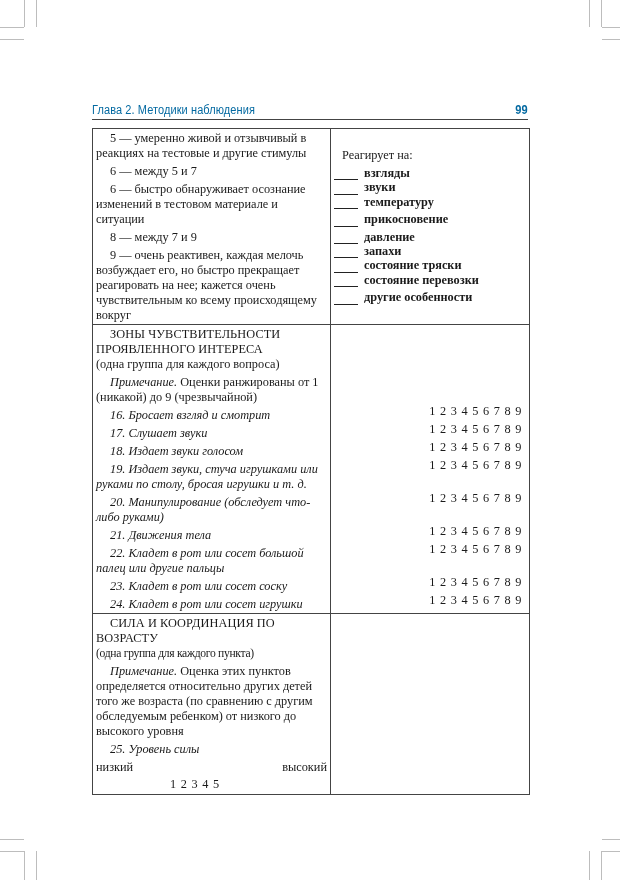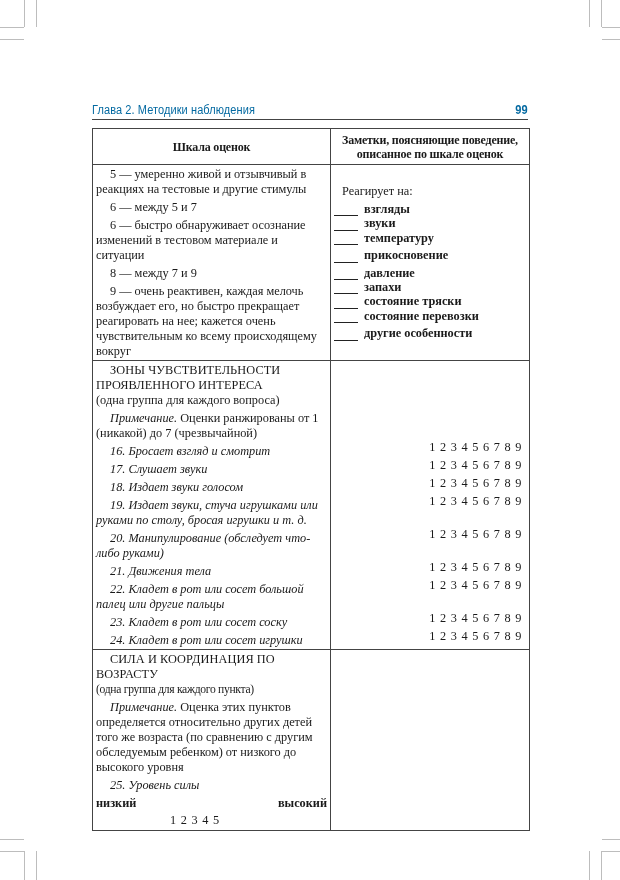--- a/index.html
+++ b/index.html
@@ -19,21 +19,21 @@
   col.c1 { width:238px; } col.c2 { width:199px; }
   .p { text-indent:14px; margin:0 0 3px 0; }
   .p.noind { text-indent:0; }
   .it { font-style:italic; }
   .lead { margin-top:2px; }
   .react { margin:19px 0 0 8px; }
   .blank-line { display:flex; align-items:flex-end; margin:0; line-height:14.4px;font-weight:bold; }
   .blank { display:inline-block; width:24px; border-bottom:1px solid #222; margin-right:6px; height:9px; }
   .nums { text-align:right; letter-spacing:4.6px; padding-left:6px; margin:0; height:15px; }
   .caps { letter-spacing:0.1px; }
-  .lohi { display:flex; justify-content:space-between; margin:2px 0 0 0;font-weight:bold; }
+  .lohi { display:flex; justify-content:space-between; margin:2px 0 0 0; }
   .n5 { letter-spacing:4.6px; margin:2px 0 2px 74px; }
   .r2 td { height:262px; }
 </style>
 </head>
 <body>
 
 <div class="crop" style="left:24px;top:0;width:1px;height:27px;"></div>
 <div class="crop" style="left:36px;top:0;width:1px;height:27px;"></div>
 <div class="crop" style="left:0;top:39px;width:24px;height:1px;"></div>
 <div class="crop" style="left:0;top:27px;width:24px;height:1px;"></div>
@@ -54,24 +54,20 @@
   <span class="title">Глава 2. Методики наблюдения</span>
   <span class="pnum">99</span>
 </div>
 
 <table class="scale">
   <colgroup>
       <col class="c1">
       <col class="c2">
     </colgroup>
   <tbody>
-      <tr>
-    <th>Шкала оценок</th>
-    <th>Заметки, поясняющие поведение, описанное по шкале оценок</th>
-  </tr>
   <tr>
     <td>
       <p class="p lead">5 — умеренно живой и отзывчивый в реакциях на тестовые и другие стимулы</p>
       <p class="p">6 — между 5 и 7</p>
       <p class="p">6 — быстро обнаруживает осознание изменений в тестовом материале и ситуации</p>
       <p class="p">8 — между 7 и 9</p>
       <p class="p" style="margin-bottom:1px">9 — очень реактивен, каждая мелочь возбуждает его, но быстро прекращает реагировать на нее; кажется очень чувствительным ко всему происходящему вокруг</p>
     </td>
     <td>
       <p class="react">Реагирует на:</p>
@@ -111,21 +107,21 @@
             <span class="blank"></span>
             <span>другие особенности</span>
           </p>
     </td>
   </tr>
   <tr class="r2">
     <td>
       <p class="p lead caps" style="margin:2px 0 0 0">ЗОНЫ ЧУВСТВИТЕЛЬНОСТИ</p>
       <p class="p noind caps" style="margin:0">ПРОЯВЛЕННОГО ИНТЕРЕСА</p>
       <p class="p noind">(одна группа для каждого вопроса)</p>
-      <p class="p"><span class="it">Примечание.</span><span> Оценки ранжированы от 1 (никакой) до 7 (чрезвычайной)</span></p>
+      <p class="p"><span class="it">Примечание.</span><span> Оценки ранжированы от 1 (никакой) до 9 (чрезвычайной)</span></p>
       <p class="p it">16. Бросает взгляд и смотрит</p>
       <p class="p it">17. Слушает звуки</p>
       <p class="p it">18. Издает звуки голосом</p>
       <p class="p it">19. Издает звуки, стуча игрушками или руками по столу, бросая игрушки и т. д.</p>
       <p class="p it">20. Манипулирование (обследует что-либо руками)</p>
       <p class="p it">21. Движения тела</p>
       <p class="p it">22. Кладет в рот или сосет большой палец или другие пальцы</p>
       <p class="p it">23. Кладет в рот или сосет соску</p>
       <p class="p it" style="margin-bottom:1px">24. Кладет в рот или сосет игрушки</p>
     </td>

